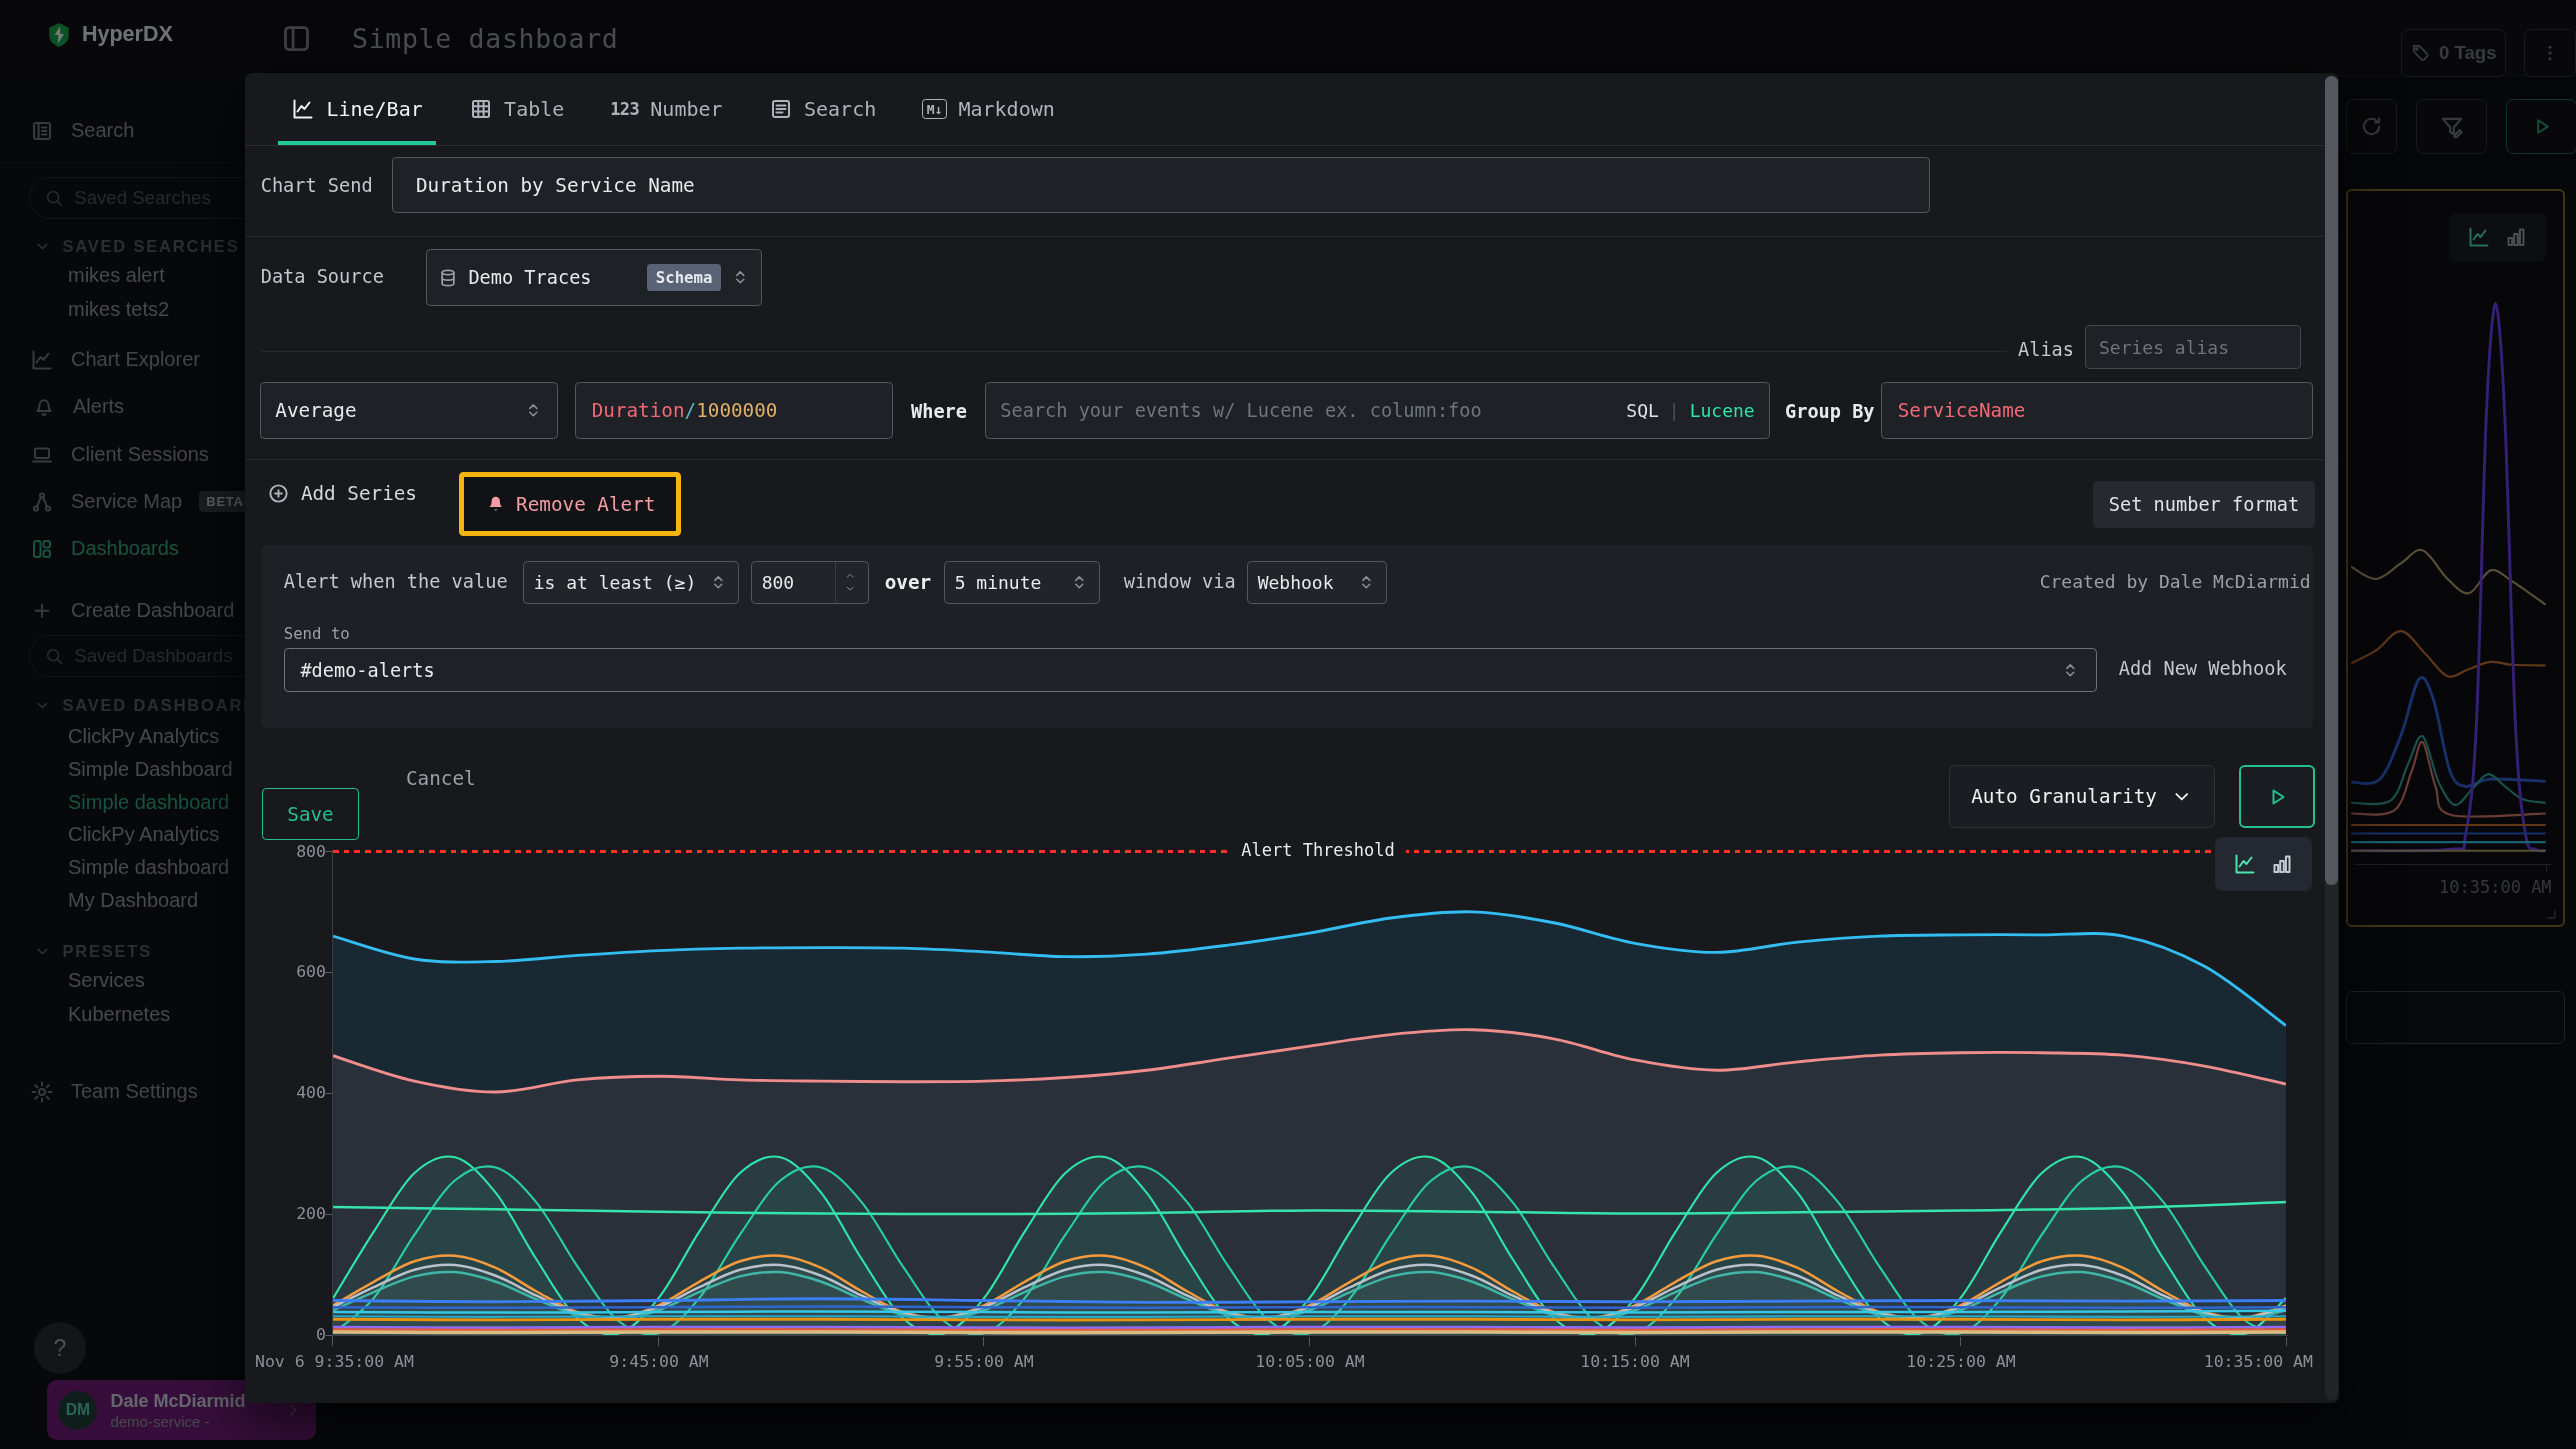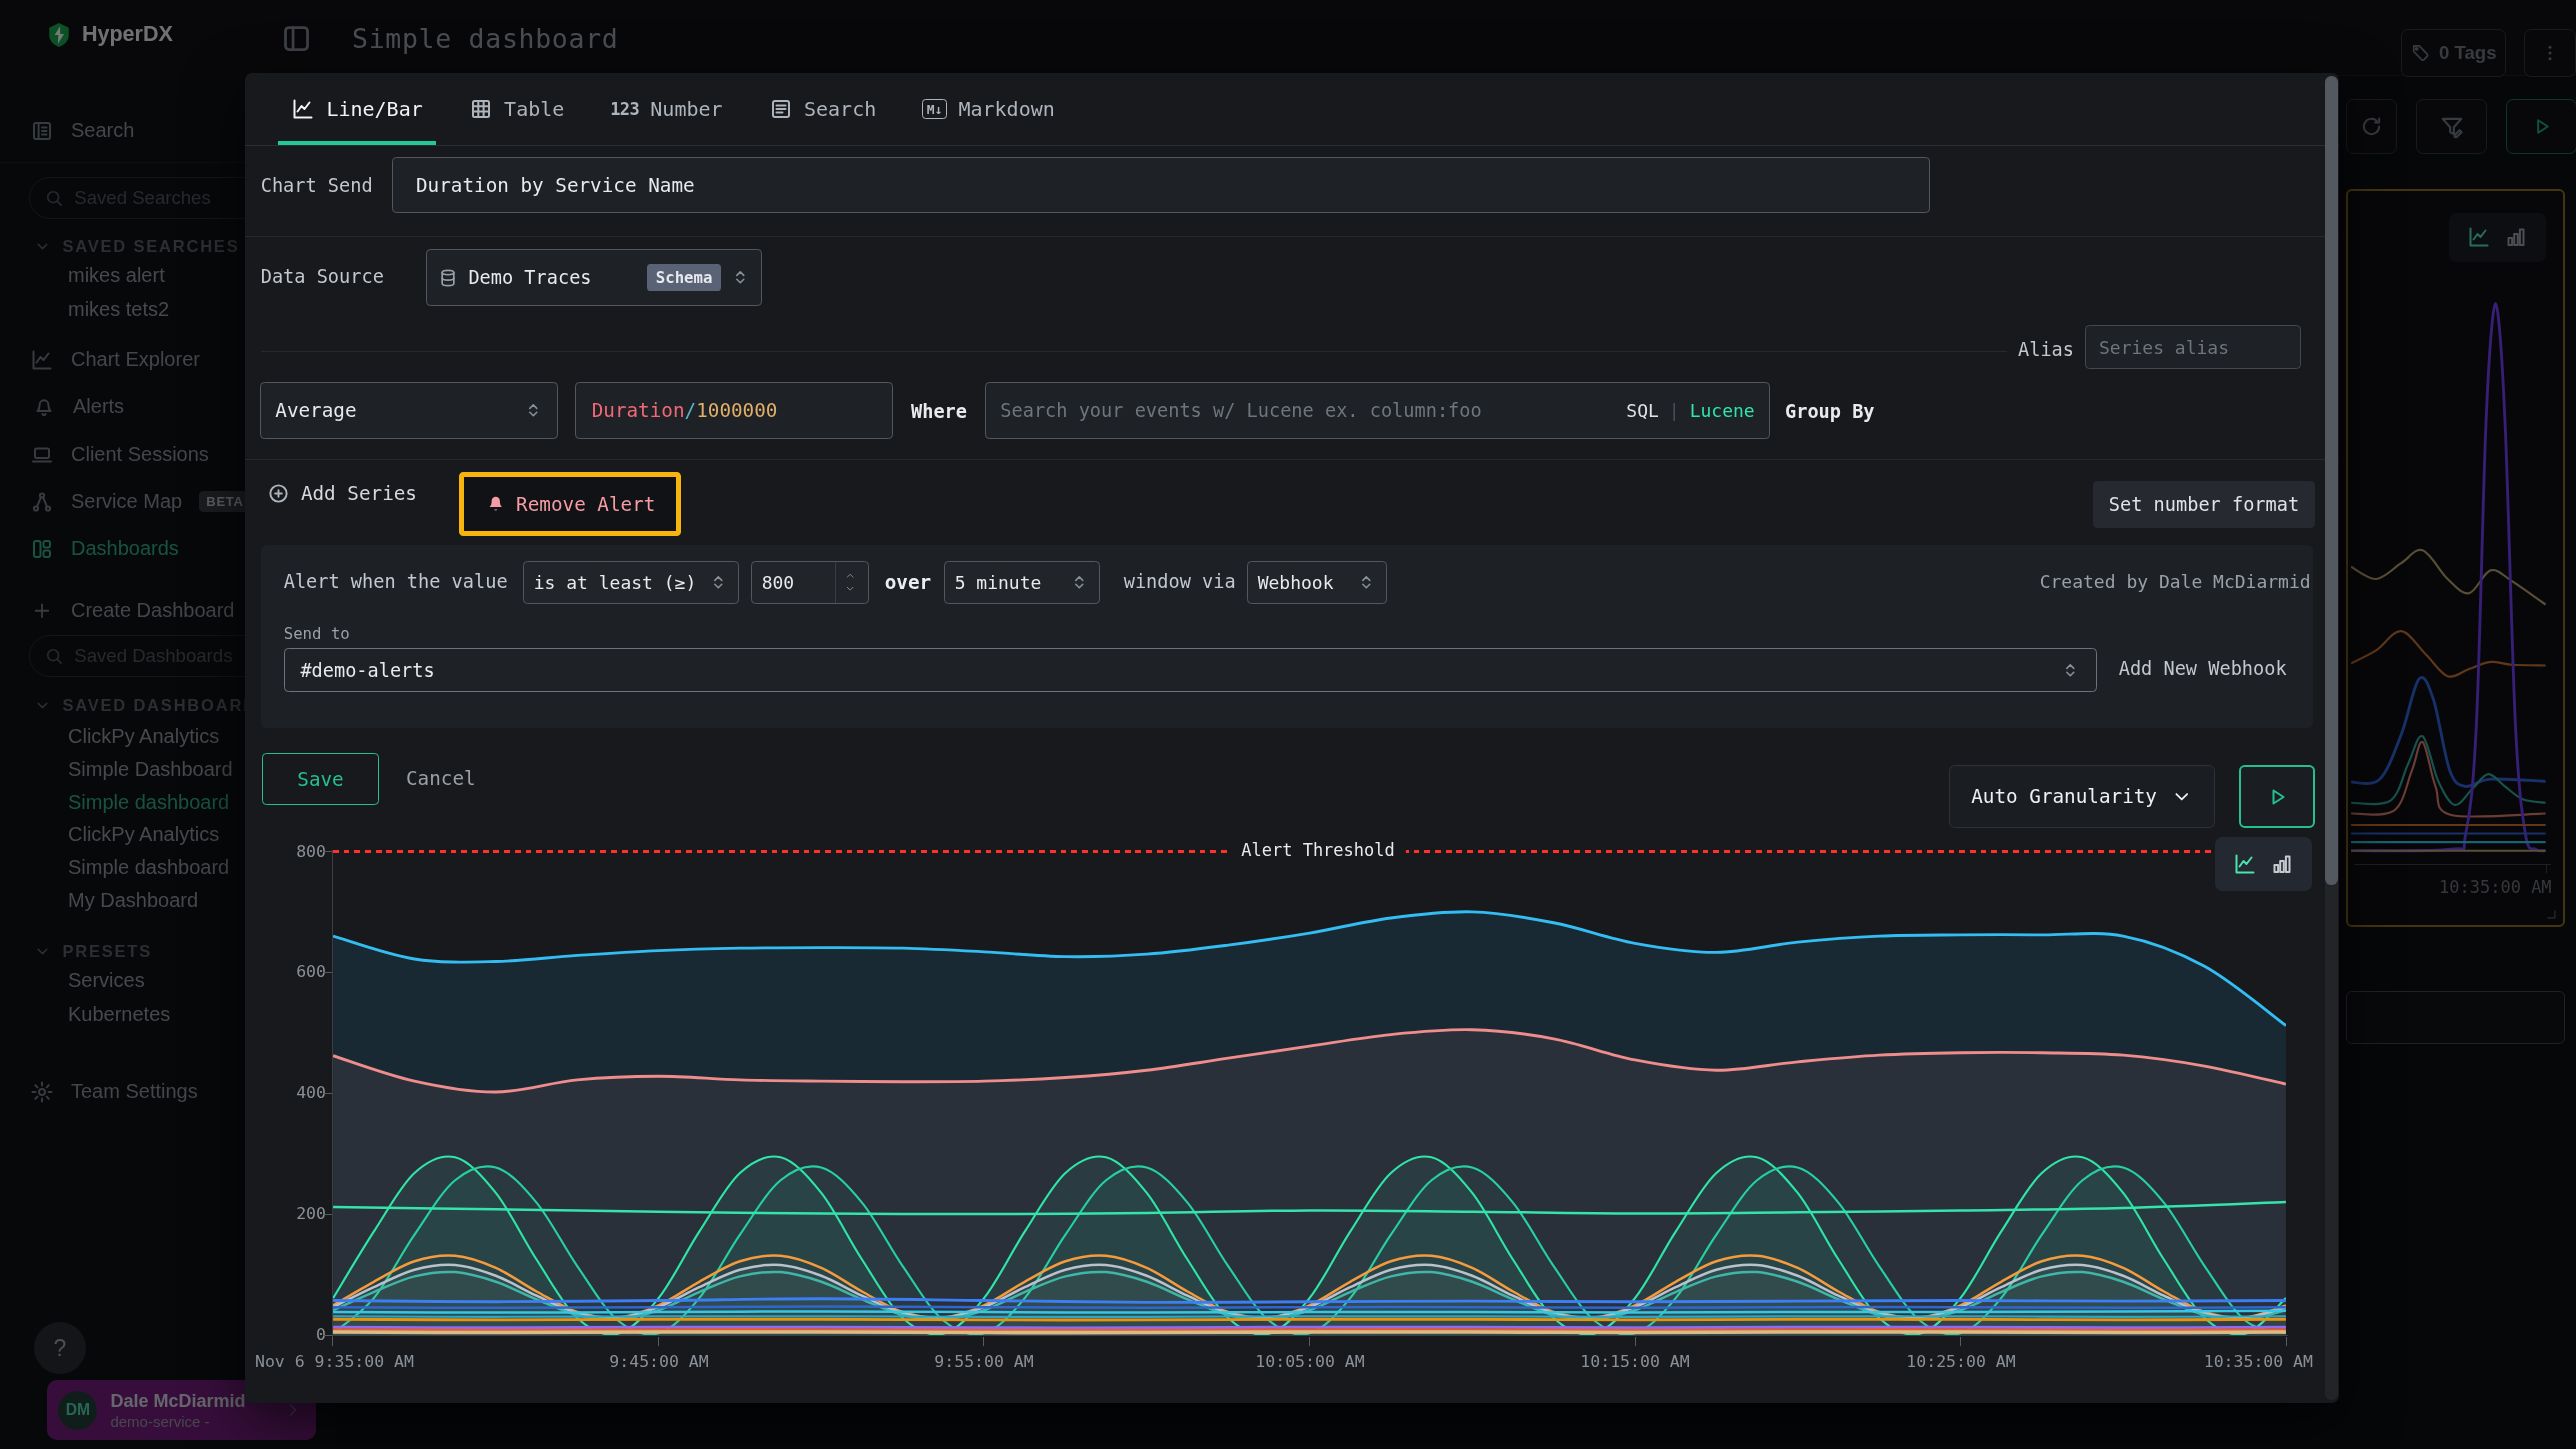--- a/index.html
+++ b/index.html
@@ -107,21 +107,21 @@
   #alert-value .stepper .ic{width:14.3px;height:11.4px;}
   #over-label{left:624px;top:26px;font-weight:bold;color:#eceef0;font-size:19.3px;}
   #alert-window{left:683px;width:156px;}
   #windowvia-label{left:863px;top:26px;}
   #alert-channel{left:986px;width:140px;}
   #created-by{position:absolute;left:1779px;top:26px;font-size:18px;color:#9aa0a6;}
   #send-to-label{position:absolute;left:23px;top:79px;font-size:15.7px;color:#9aa0a6;}
   #webhook-select{position:absolute;left:23px;top:103px;width:1813px;height:44px;border-color:#6d737b;padding:0 15.7px;font-size:18.6px;}
   #add-webhook{position:absolute;left:1858px;top:113px;font-size:18.6px;color:#c3c8ce;}
 
-  #save-btn{position:absolute;left:17px;top:680px;width:117px;height:52px;border:1.4px solid #25c08c;border-radius:4.3px;color:#25c08c;font-size:19.3px;display:flex;align-items:center;justify-content:center;box-sizing:border-box;}
+  #save-btn{position:absolute;left:17px;top:715px;width:97px;height:52px;border:1.4px solid #25c08c;border-radius:4.3px;color:#25c08c;font-size:19.3px;display:flex;align-items:center;justify-content:center;box-sizing:border-box;}
   #cancel-btn{position:absolute;left:161px;top:694px;font-size:19.3px;color:#9aa0a6;}
   #granularity{position:absolute;left:1704px;top:692px;width:266px;height:63px;background:#1a1d22;border:1.4px solid #2e3237;border-radius:5.7px;box-sizing:border-box;display:flex;align-items:center;justify-content:center;gap:14.3px;color:#eef0f2;font-size:19.3px;}
   #granularity .ic{width:21.5px;height:21.5px;}
   #modal-play{position:absolute;left:1994px;top:692px;width:76px;height:63px;border:2.1px solid #25c08c;border-radius:5.7px;box-sizing:border-box;display:flex;align-items:center;justify-content:center;color:#25c08c;background:#1a1d22;}
   #modal-play .ic{width:24px;height:24px;}
 
   
   #y-axis-line{position:absolute;left:87px;top:777px;width:1.4px;height:487px;background:#3b3f45;}
   #x-axis-line{position:absolute;left:87px;top:1262px;width:1956px;height:1.4px;background:#3b3f45;}
   #main-chart{position:absolute;left:88px;top:767px;}
@@ -493,20 +493,23 @@
     <div class="flabel" id="where-label">Where</div>
     <div class="field" id="search-field">
       <span class="placeholder">Search your events w/ Lucene ex. column:foo</span>
       <span id="lang-switch">
         <span style="color:#dfe3e7">SQL</span>
         <span style="color:#4a4f56">|</span>
         <span style="color:#2fe6a8">Lucene</span>
       </span>
     </div>
     <div class="flabel" id="groupby-label">Group By</div>
+    <div class="field" id="groupby-field">
+      <span style="color:#f16977">ServiceName</span>
+    </div>
 
     <div id="divider2"></div>
 
     <div id="add-series">
       <span class="ic">
           <svg viewBox="0 0 24 24" fill="none" stroke="currentColor" stroke-width="2" stroke-linecap="round" stroke-linejoin="round">
             <circle cx="12" cy="12" r="8.5"></circle>
             <path d="M12 8.5v7M8.5 12h7"></path>
           </svg>
         </span>

